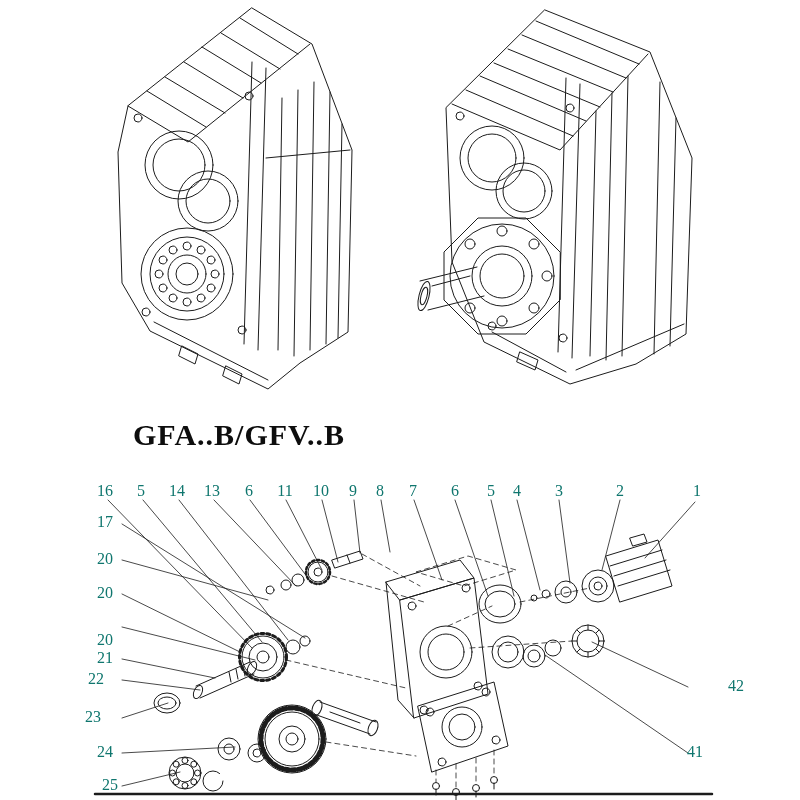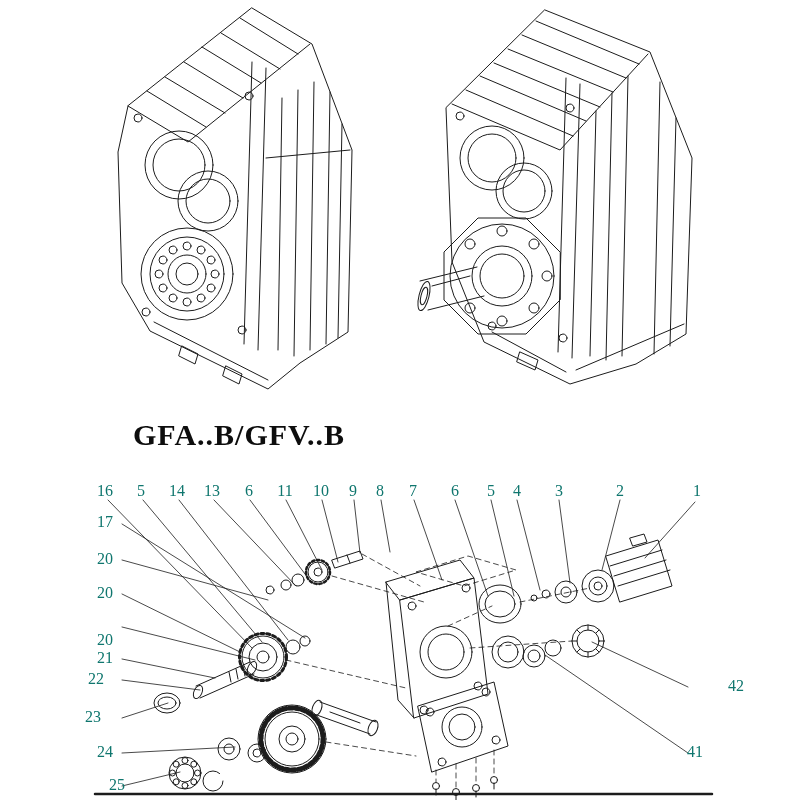--- a/index.html
+++ b/index.html
@@ -326,18 +326,18 @@
   <span class="callout" style="left:697px;top:483px">1</span>
 
   <span class="callout" style="left:105px;top:514px">17</span>
   <span class="callout" style="left:105px;top:551px">20</span>
   <span class="callout" style="left:105px;top:585px">20</span>
   <span class="callout" style="left:105px;top:632px">20</span>
   <span class="callout" style="left:105px;top:650px">21</span>
   <span class="callout" style="left:96px;top:671px">22</span>
   <span class="callout" style="left:93px;top:709px">23</span>
   <span class="callout" style="left:105px;top:744px">24</span>
-  <span class="callout" style="left:117px;top:777px">25</span>
+  <span class="callout" style="left:110px;top:777px">25</span>
 
   <span class="callout" style="left:736px;top:678px">42</span>
   <span class="callout" style="left:695px;top:744px">41</span>
 
 </div>
 
 </body></html>

